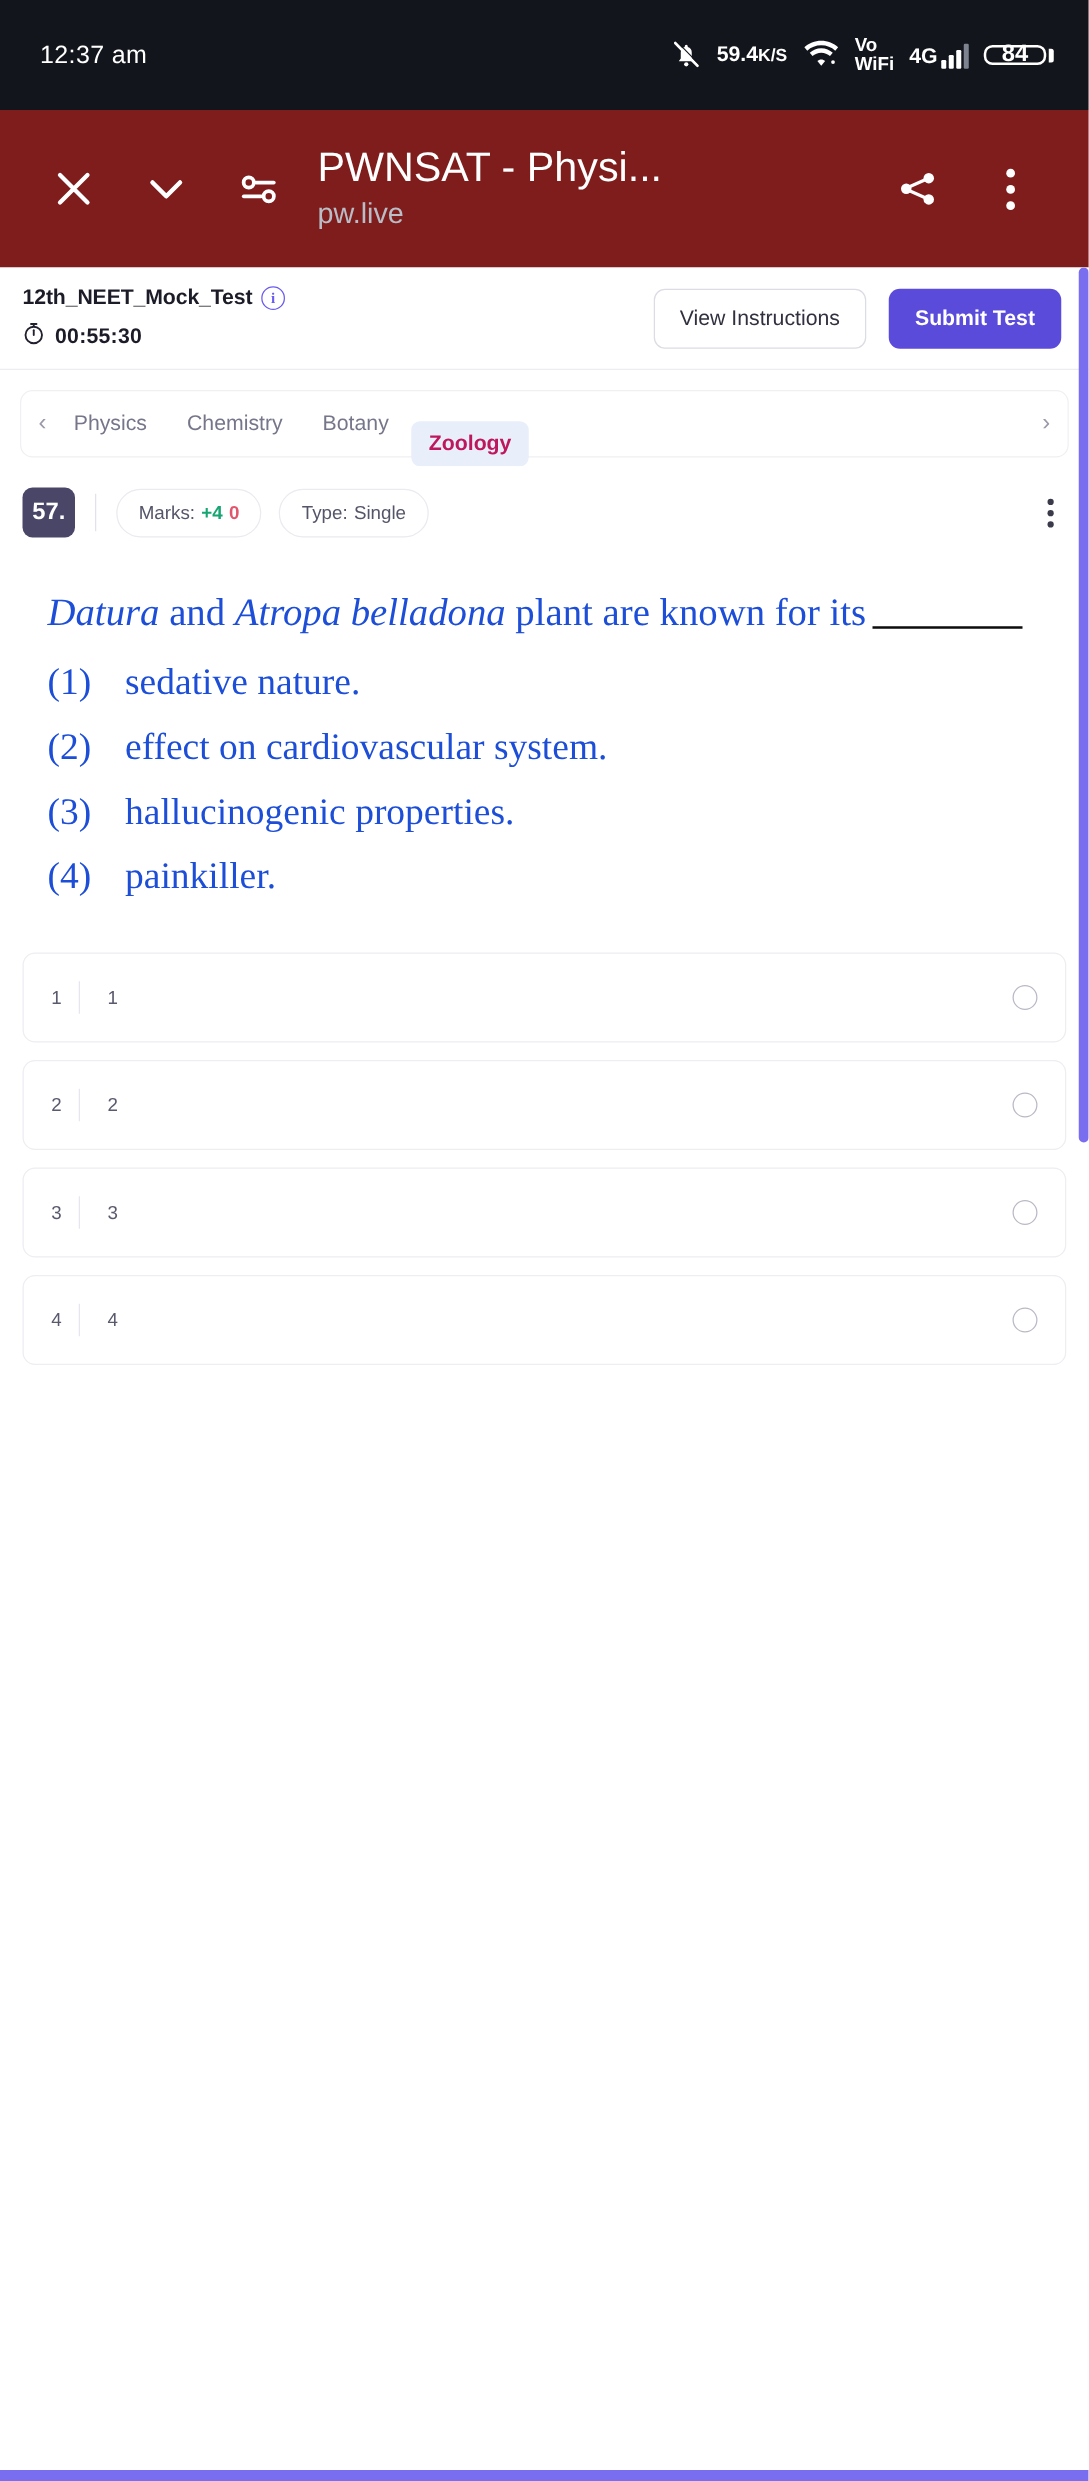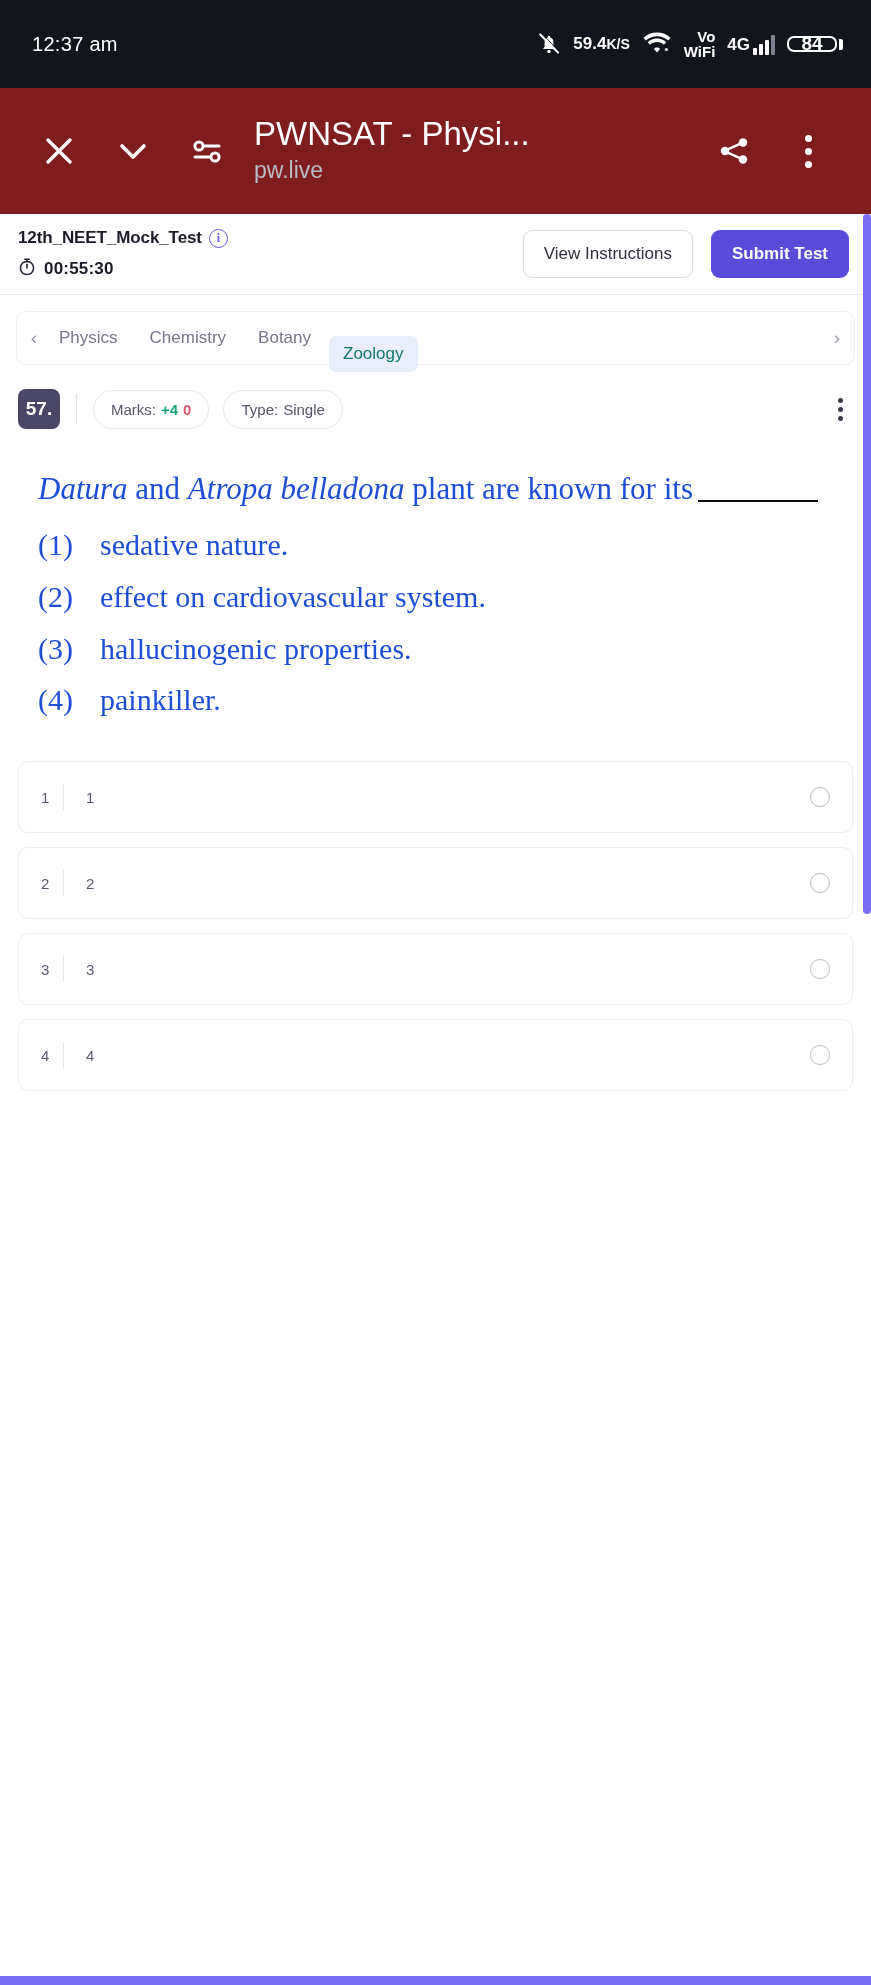--- a/index.html
+++ b/index.html
@@ -45,21 +45,21 @@
     display: flex;
     align-items: center;
     line-height: 1.02;
     color: #ffffff;
   }
   .net-speed .v { font-size: 17px; font-weight: bold; }
   .net-speed .u { font-size: 14px; font-weight: bold; }
   .vowifi {
     display: flex;
     flex-direction: column;
-    align-items: flex-end;
+    align-items: flex-start;
     line-height: 1.02;
     color: #ffffff;
     font-size: 15px;
     font-weight: bold;
   }
   .gen-sig {
     display: flex;
     align-items: flex-end;
     gap: 3px;
   }
@@ -275,22 +275,22 @@
   }
   .tab {
     font-size: 17px;
     color: #76768a;
     padding: 8px 14px;
     border-radius: 7px;
     white-space: nowrap;
   }
   .tab.active {
     background: #e9eefb;
-    color: #0f766e;
-    font-weight: normal;
+    color: #be185d;
+    font-weight: bold;
     margin-top: 32px;
   }
 
   
   .q-meta-row {
     display: flex;
     align-items: center;
     margin: 24px 18px 0 18px;
     gap: 0;
   }

